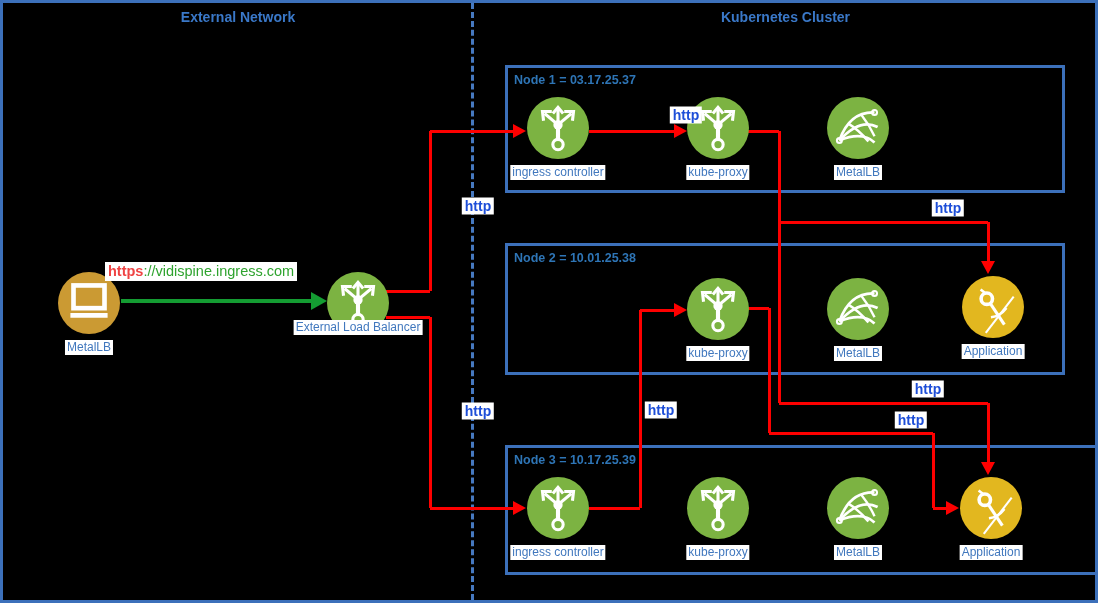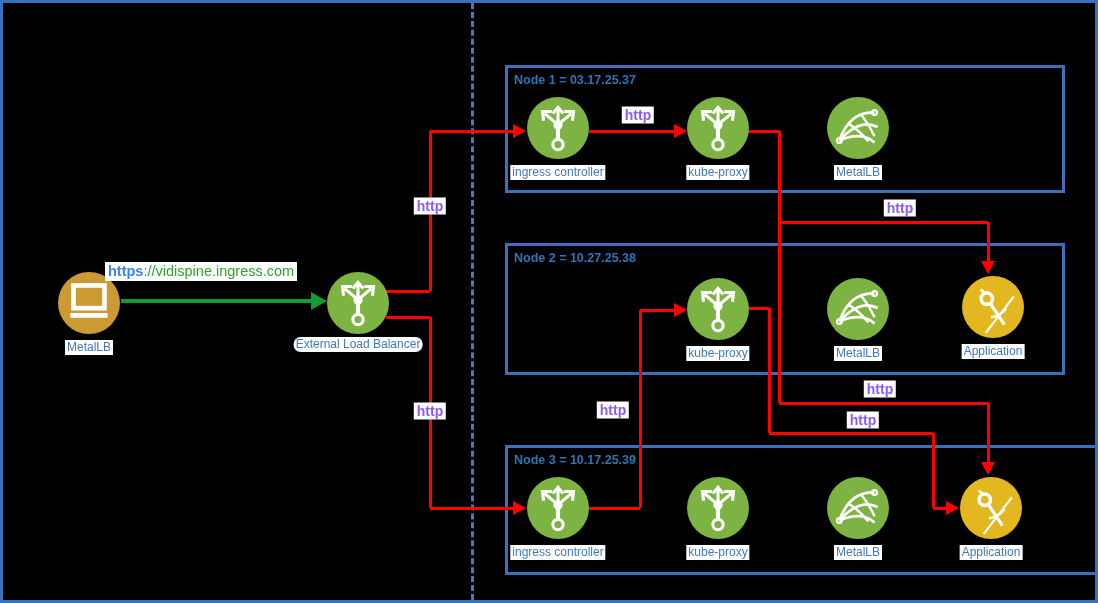--- a/index.html
+++ b/index.html
@@ -47,44 +47,47 @@
     font-size:12px;line-height:15px;
     padding:0 2px;
     white-space:nowrap;
   }
   .seg{position:absolute;}
   .arrow-head{position:absolute;width:0;height:0;}
   .http-chip{
     position:absolute;
     transform:translate(-50%,-50%);
     background:#ffffff;
-    color:#8b5cf6;
+    color:#1d4ed8;
     font-size:14px;font-weight:bold;line-height:17px;
     padding:0 3px;
     white-space:nowrap;
+    margin-left:48px;
   }
   #url-chip{
     position:absolute;left:102px;top:259px;
     background:#ffffff;
     font-size:14.5px;line-height:19px;
     padding:0 3px;
     white-space:nowrap;
     color:#2FA32F;
   }
-  #url-chip .scheme{color:#3b82f6;font-weight:bold;}
+  #url-chip .scheme{color:#ef4444;font-weight:bold;}
 </style>
 </head>
 <body>
 
 <div id="canvas">
+  <div class="section-title" id="title-external">External Network</div>
+  <div class="section-title" id="title-cluster">Kubernetes Cluster</div>
   <div id="divider"></div>
 
   <div id="layer-nodes">
       <div class="node-box" style="left: 502px; top: 62px; width: 560px; height: 128px;"><span class="node-title">Node 1 = 03.17.25.37</span></div>
-      <div class="node-box" style="left: 502px; top: 240px; width: 560px; height: 132px;"><span class="node-title">Node 2 = 10.27.25.38</span></div>
+      <div class="node-box" style="left: 502px; top: 240px; width: 560px; height: 132px;"><span class="node-title">Node 2 = 10.01.25.38</span></div>
       <div class="node-box" style="left: 502px; top: 442px; width: 652px; height: 130px;"><span class="node-title">Node 3 = 10.17.25.39</span></div>
     </div>
   <div id="layer-edges">
       <div class="seg" style="left: 118px; top: 296px; width: 192px; height: 4px; background: rgb(20, 156, 50);"></div>
       <div class="arrow-head" style="left: 308px; top: 289px; border-top: 9px solid transparent; border-bottom: 9px solid transparent; border-left: 16px solid rgb(20, 156, 50);"></div>
       <div class="seg" style="left: 383px; top: 286.5px; width: 44px; height: 3px; background: rgb(254, 0, 0);"></div>
       <div class="seg" style="left: 425.5px; top: 128px; width: 3px; height: 160px; background: rgb(254, 0, 0);"></div>
       <div class="seg" style="left: 427px; top: 126.5px; width: 85px; height: 3px; background: rgb(254, 0, 0);"></div>
       <div class="arrow-head" style="left: 510px; top: 121px; border-top: 7px solid transparent; border-bottom: 7px solid transparent; border-left: 13px solid rgb(254, 0, 0);"></div>
       <div class="seg" style="left: 383px; top: 312.5px; width: 44px; height: 3px; background: rgb(254, 0, 0);"></div>
@@ -126,21 +129,21 @@
     <line x1="30" y1="41" x2="30" y2="28" stroke="#fff" stroke-width="4"></line>
     <circle cx="30" cy="27" r="4.5" fill="#fff"></circle>
     <line x1="30" y1="26" x2="30" y2="11" stroke="#fff" stroke-width="3"></line>
     <polyline points="25,16 30,10 35,16" fill="none" stroke="#fff" stroke-width="3"></polyline>
     <line x1="29" y1="26" x2="17" y2="16" stroke="#fff" stroke-width="3"></line>
     <polyline points="16,23 15,14 24,14" fill="none" stroke="#fff" stroke-width="3"></polyline>
     <line x1="31" y1="26" x2="43" y2="16" stroke="#fff" stroke-width="3"></line>
     <polyline points="36,14 45,14 44,23" fill="none" stroke="#fff" stroke-width="3"></polyline>
         </svg>
       </div>
-      <div class="icon-label" style="left: 355px; top: 334px; border-radius: 7px;">External Load Balancer</div>
+      <div class="icon-label" style="left: 355px; top: 317px;">External Load Balancer</div>
       <div class="icon-circle" style="left: 524px; top: 94px; background: rgb(124, 179, 66);">
         <svg viewBox="0 0 60 60">
           <circle cx="30" cy="46" r="5" fill="none" stroke="#fff" stroke-width="3"></circle>
     <line x1="30" y1="41" x2="30" y2="28" stroke="#fff" stroke-width="4"></line>
     <circle cx="30" cy="27" r="4.5" fill="#fff"></circle>
     <line x1="30" y1="26" x2="30" y2="11" stroke="#fff" stroke-width="3"></line>
     <polyline points="25,16 30,10 35,16" fill="none" stroke="#fff" stroke-width="3"></polyline>
     <line x1="29" y1="26" x2="17" y2="16" stroke="#fff" stroke-width="3"></line>
     <polyline points="16,23 15,14 24,14" fill="none" stroke="#fff" stroke-width="3"></polyline>
     <line x1="31" y1="26" x2="43" y2="16" stroke="#fff" stroke-width="3"></line>

